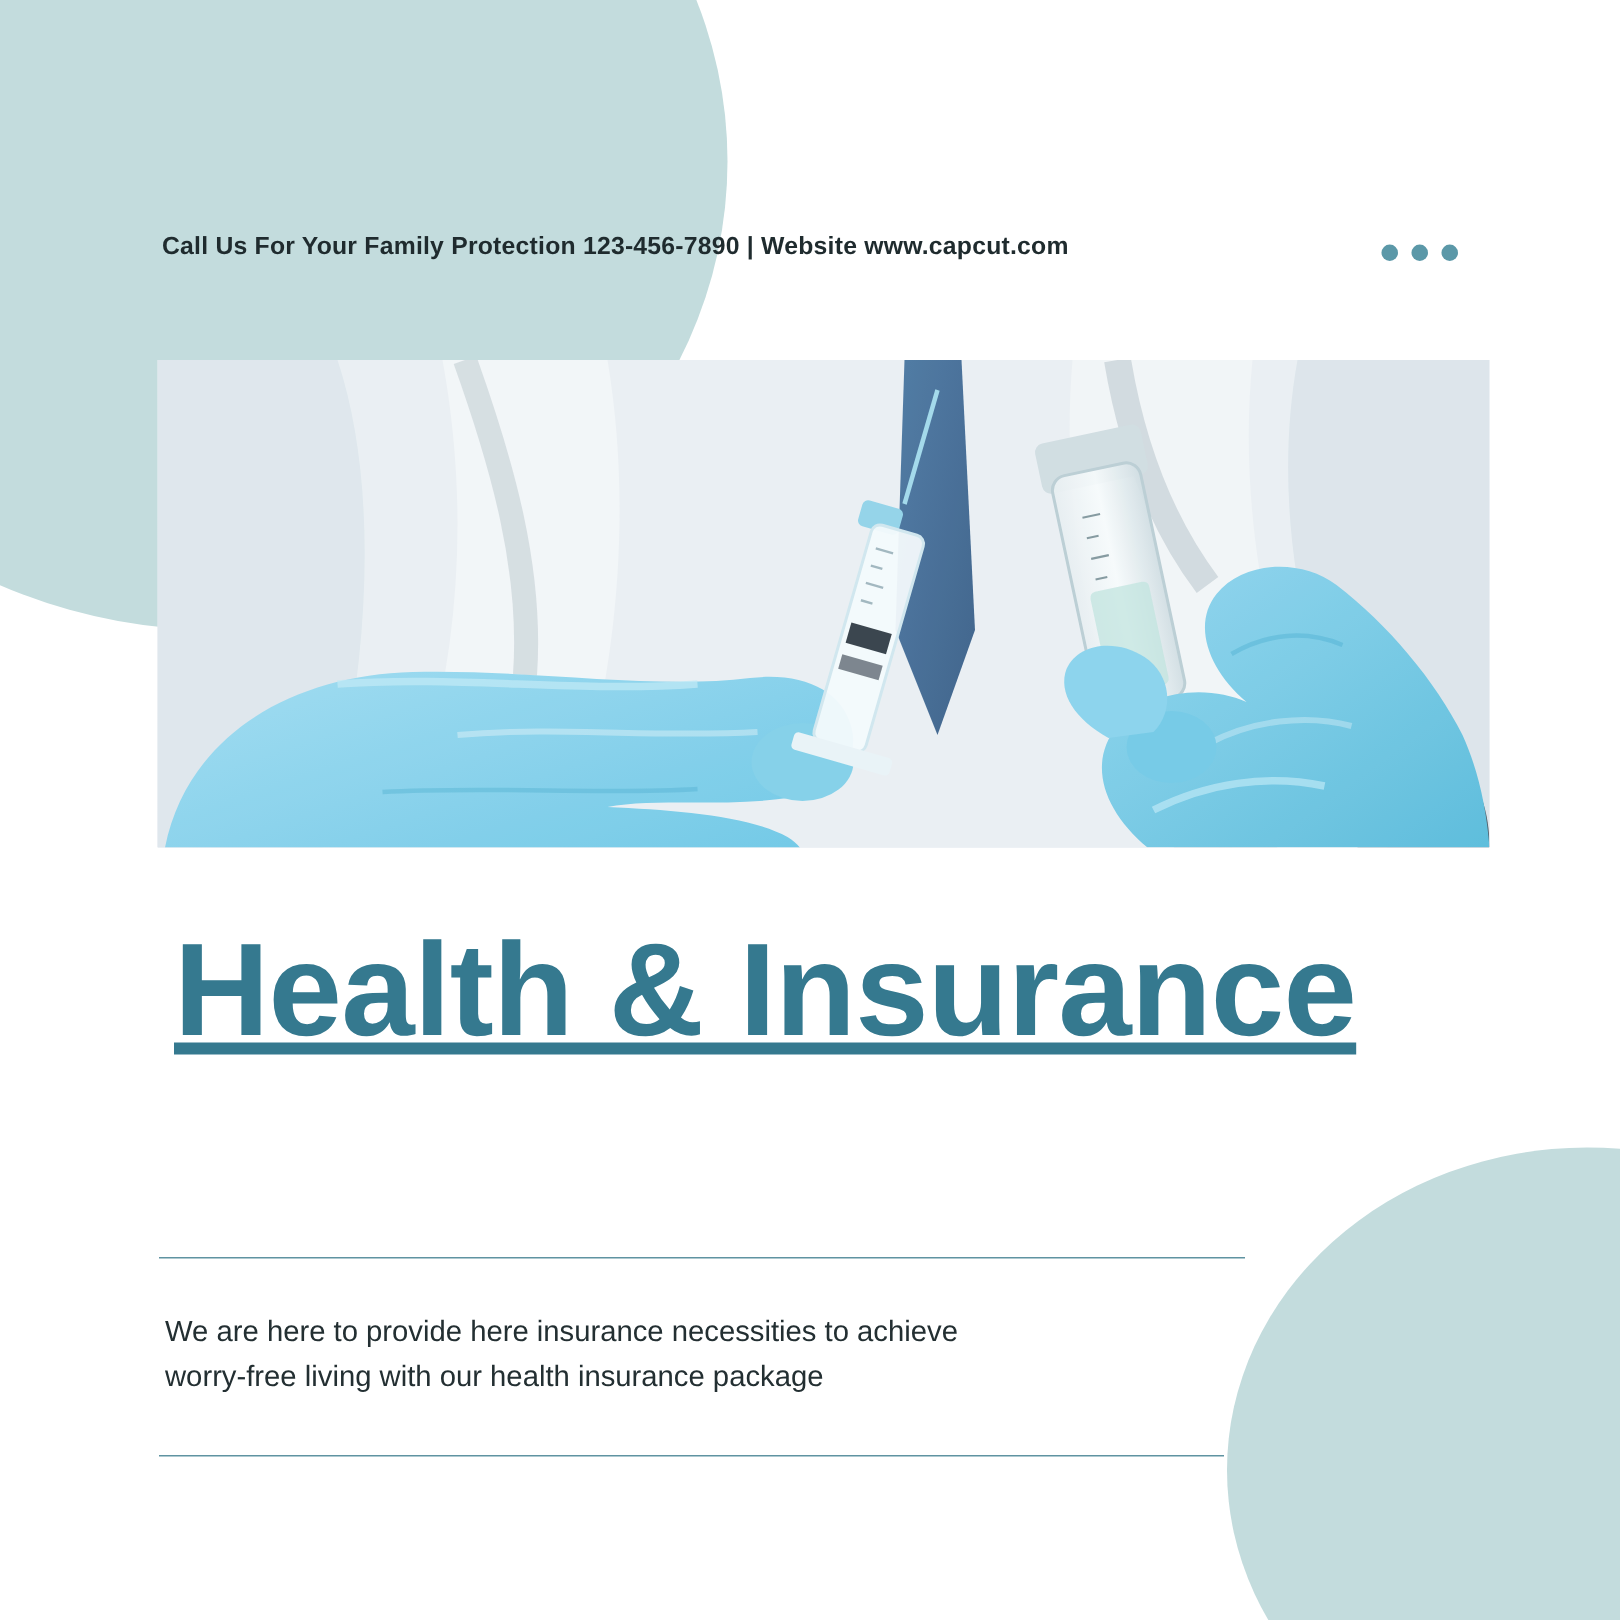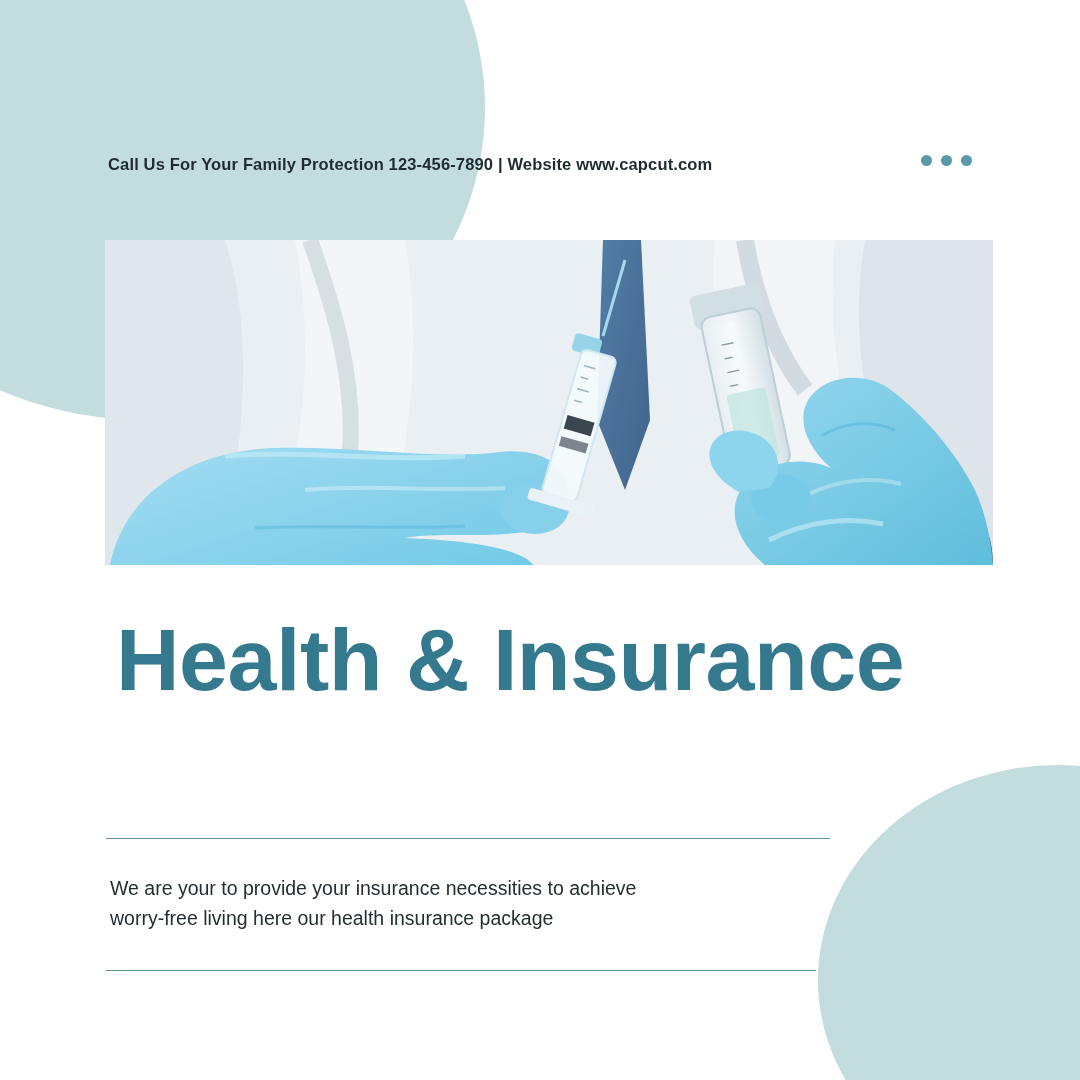--- a/index.html
+++ b/index.html
@@ -38,21 +38,21 @@
     background: #c3dcdd;
   }
 
   
   .header {
     position: absolute;
     left: 108px;
     top: 155px;
     width: 864px;
     display: flex;
-    align-items: flex-start;
+    align-items: flex-end;
     justify-content: space-between;
   }
   .contact-text {
     font-size: 16.5px;
     font-weight: bold;
     letter-spacing: 0.15px;
     color: #1f2b2e;
     white-space: nowrap;
   }
   .dots {
@@ -84,20 +84,21 @@
   .title {
     position: absolute;
     left: 116px;
     top: 612px;
     width: 860px;
     font-size: 88px;
     line-height: 1.08;
     font-weight: bold;
     letter-spacing: -0.5px;
     color: #35798f;
+    text-decoration: underline;
   }
 
   
   .rule {
     position: absolute;
     height: 1px;
     background: #5f93a1;
   }
   .rule-top { left: 106px; top: 838px; width: 724px; }
   .rule-bottom { left: 106px; top: 970px; width: 710px; }
@@ -226,19 +227,19 @@
     </svg>
   </div>
 
   <div class="title">
     <div>Health &amp; Insurance</div>
   </div>
 
   <div class="rule rule-top"></div>
 
   <div class="body-copy">
-    <div>We are your to provide your insurance necessities to achieve</div>
-    <div>worry-free living here our health insurance package</div>
+    <div>We are here to provide here insurance necessities to achieve</div>
+    <div>worry-free living with our health insurance package</div>
   </div>
 
   <div class="rule rule-bottom"></div>
 
 </div>
 
 </body></html>

